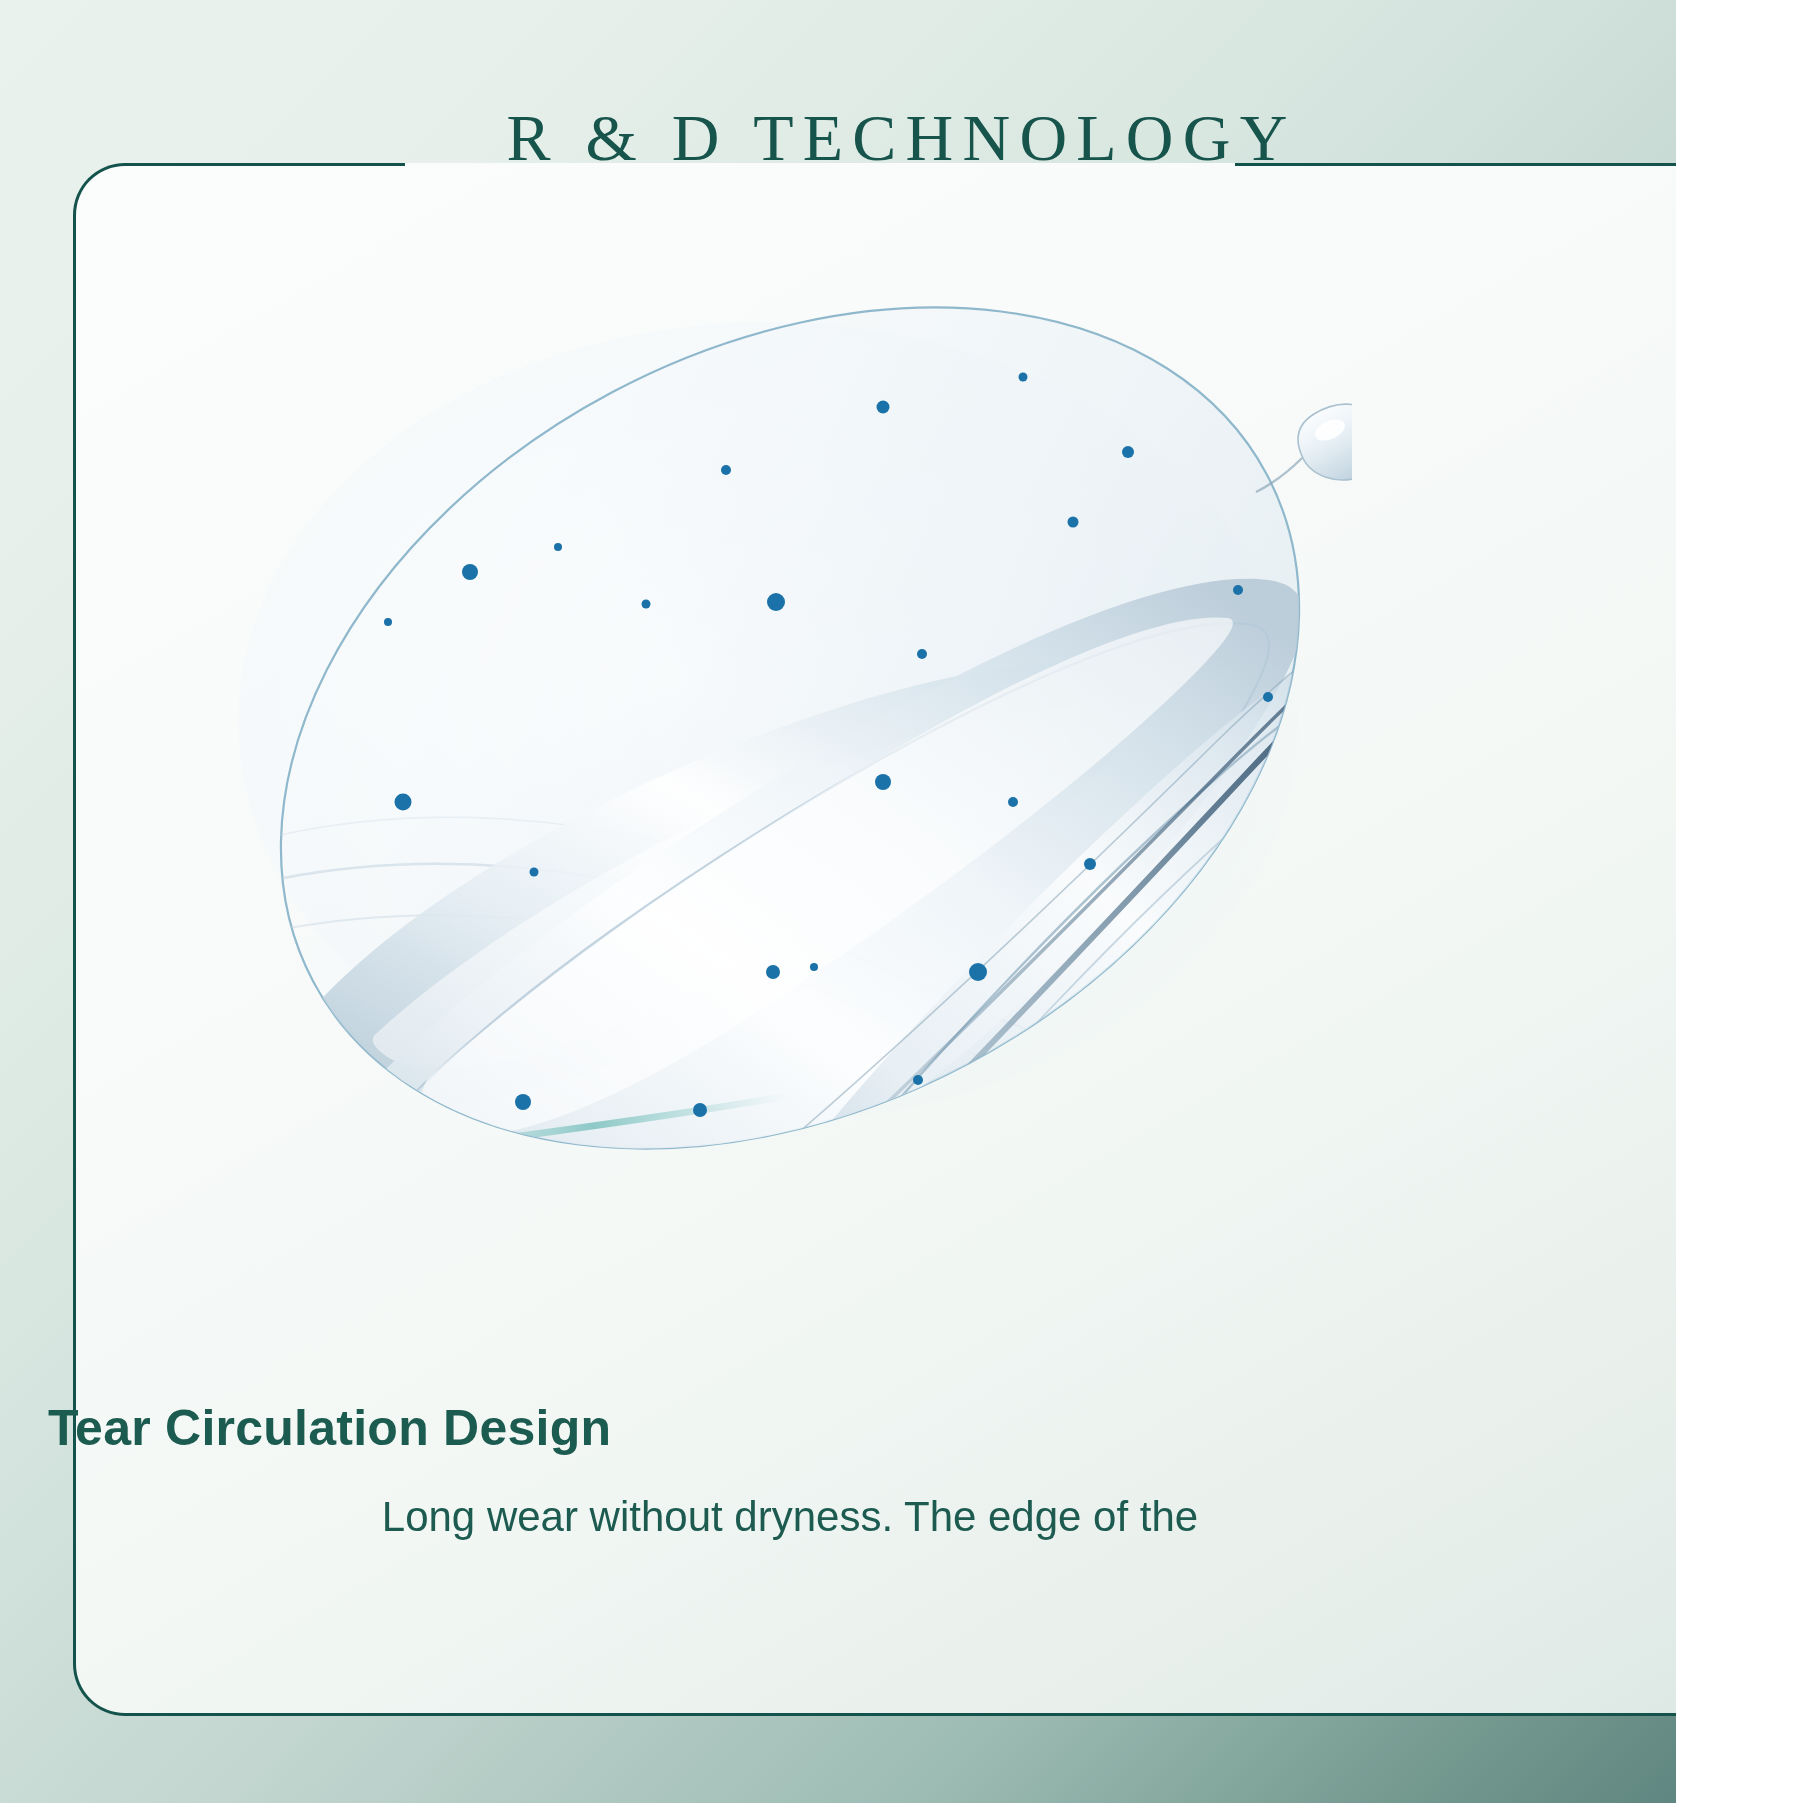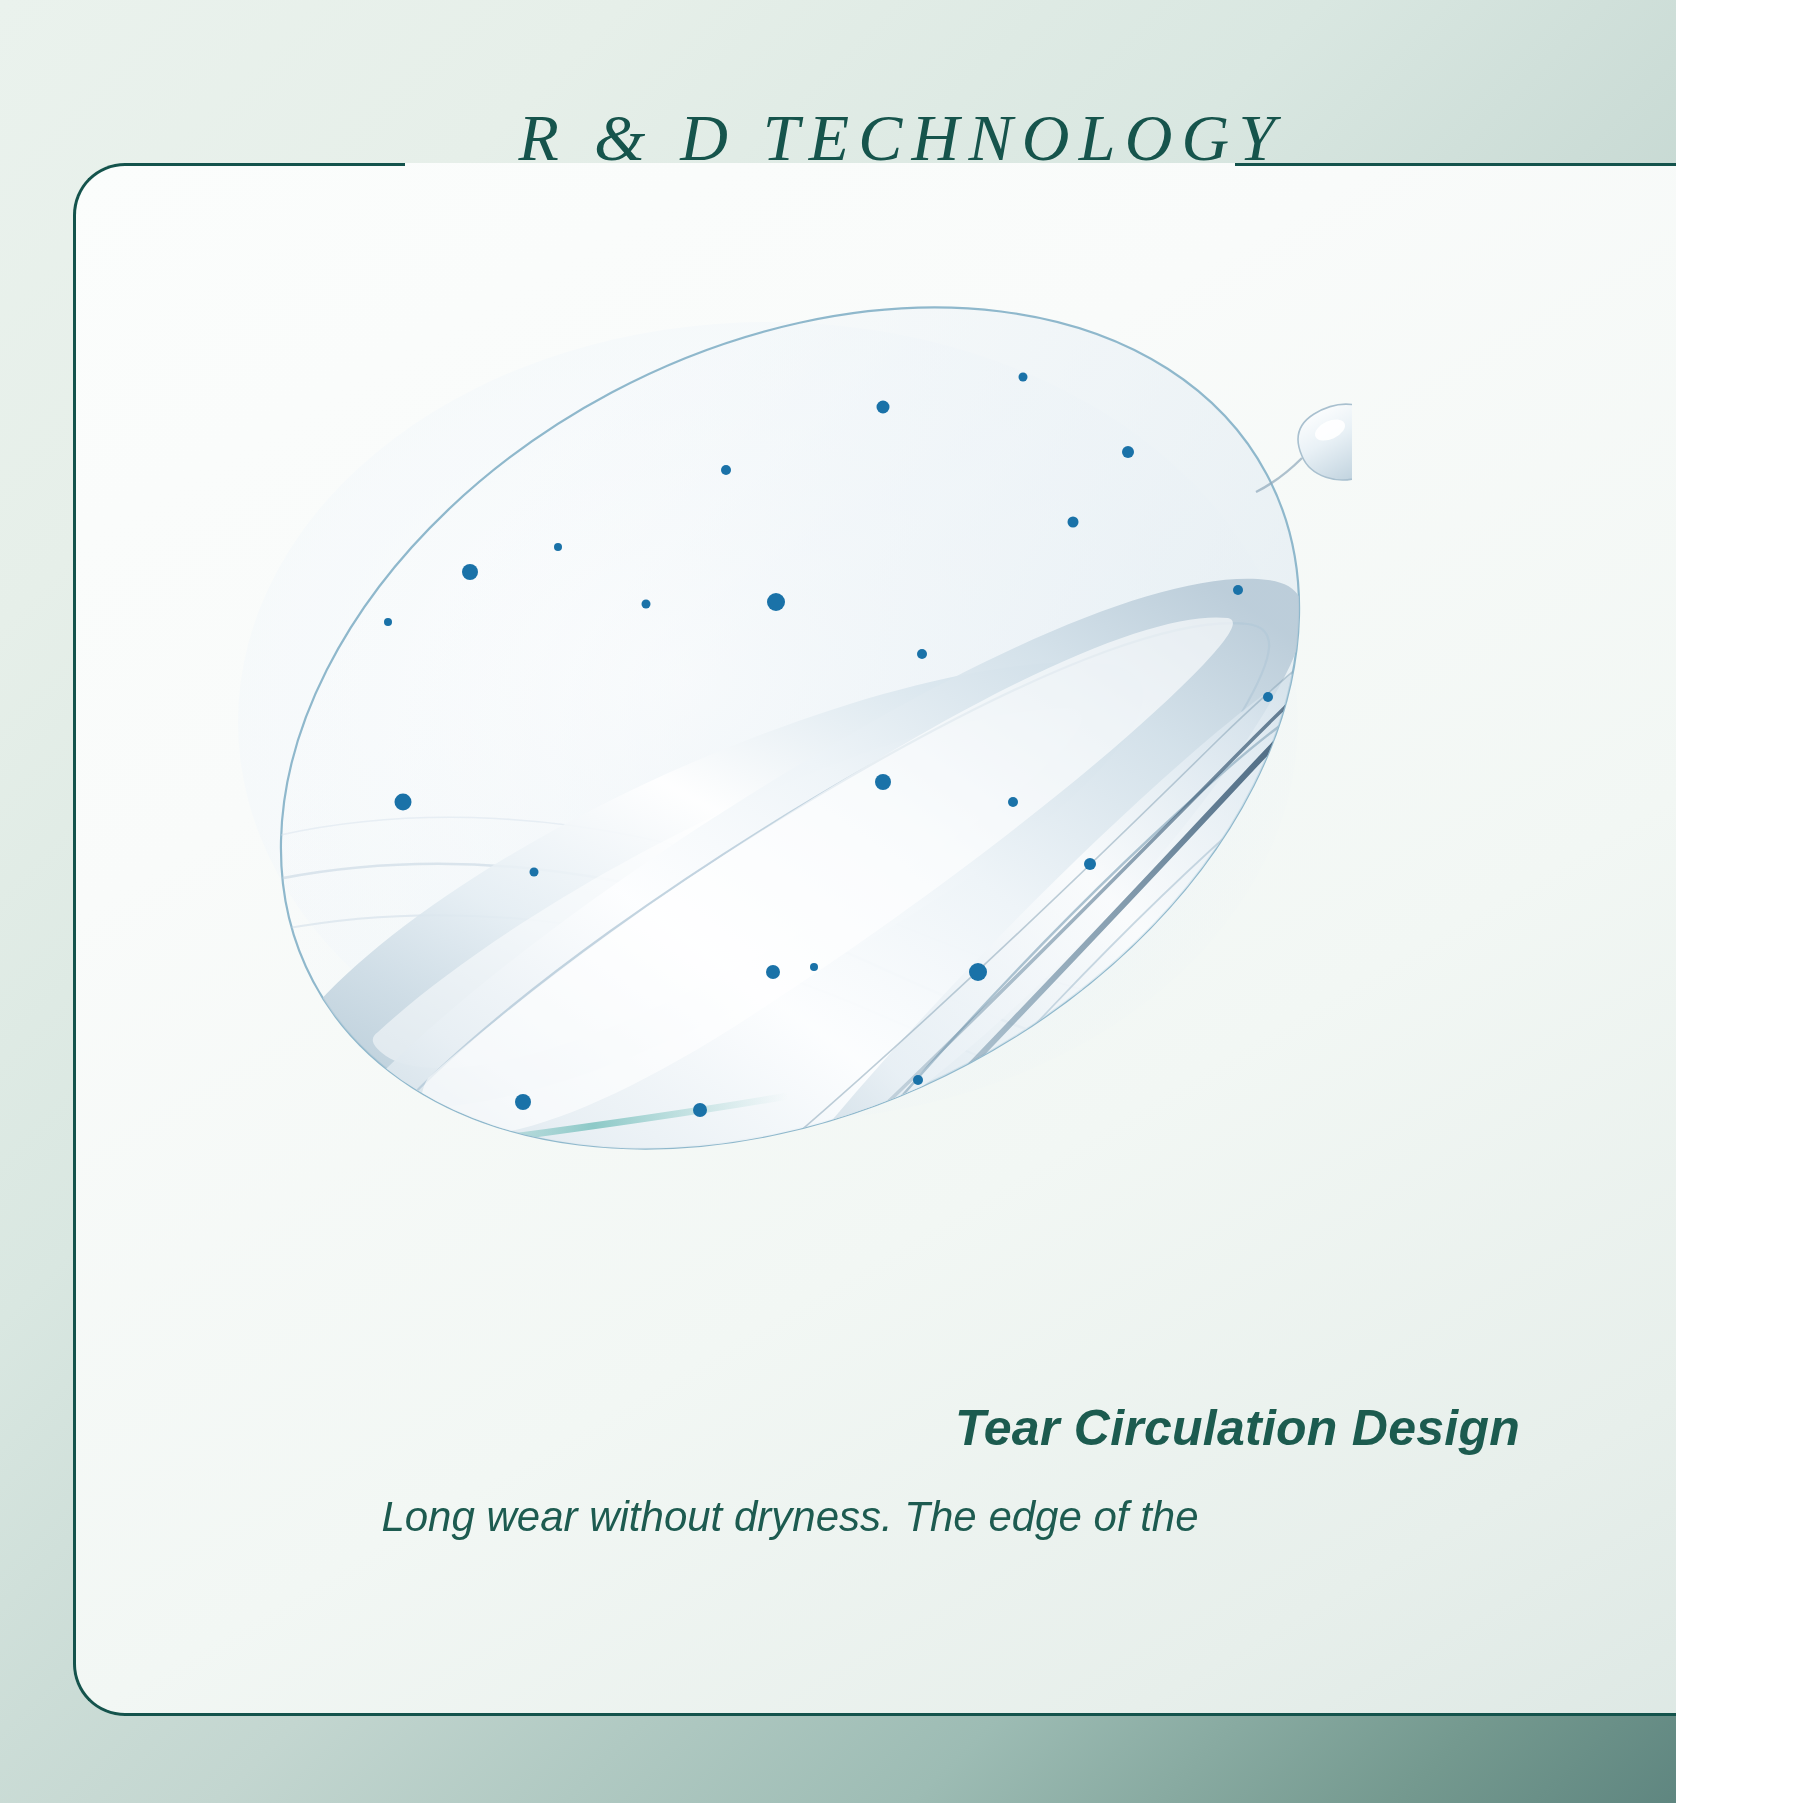--- a/index.html
+++ b/index.html
@@ -19,21 +19,20 @@
     height: 1803px;
     background: linear-gradient(135deg,
         #eaf2ed 0%,
         #e6efe9 18%,
         #d9e7e1 38%,
         #c3d6d0 58%,
         #9dbcb4 78%,
         #74998f 92%,
         #5f8680 100%);
     overflow: hidden;
-    font-style: italic;
   }
 
   
   #card {
     position: absolute;
     left: 73px;
     top: 163px;
     width: 1657px;
     height: 1553px;
     border-radius: 52px;
@@ -105,27 +104,28 @@
     z-index: 3;
   }
   #illus svg { display: block; width: 100%; height: 100%; }
 
   
   #headline {
     position: absolute;
     left: 0;
     top: 1399px;
     width: 1520px;
-    text-align: right;
+    text-align: left;
     font-family: "Liberation Sans", sans-serif;
     font-weight: bold;
     font-size: 50px;
     color: #1c5b4f;
     letter-spacing: 0.005em;
     z-index: 5;
+    padding-left: 48px;
   }
   #subline {
     position: absolute;
     left: 0;
     top: 1490px;
     width: 1580px;
     text-align: center;
     font-family: "Liberation Sans", sans-serif;
     font-size: 42px;
     line-height: 1.28;

